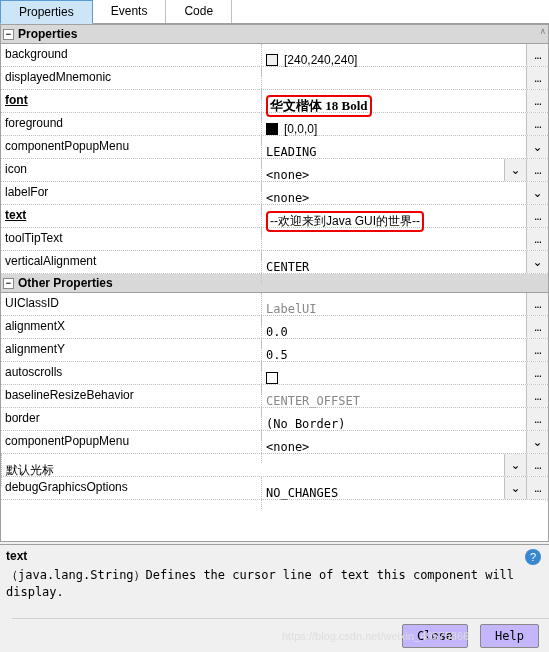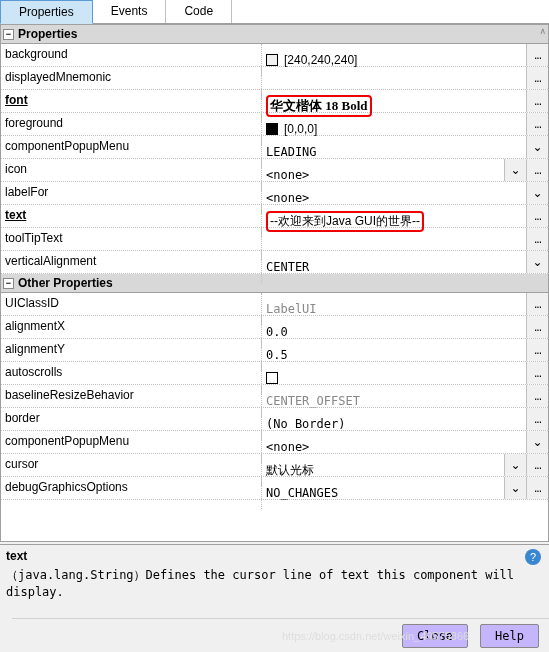--- a/index.html
+++ b/index.html
@@ -160,21 +160,20 @@
     <div class="btn-ell">...</div>
   </div>
 
   <div class="row">
     <div class="label">componentPopupMenu</div>
     <div class="value">&lt;none&gt;</div>
     <div class="btn-dd">⌄</div>
   </div>
 
   <div class="row">
-    <div class="label">cursor</div>
     <div class="value">默认光标</div>
     <div class="btn-dd">⌄</div>
     <div class="btn-ell">...</div>
   </div>
 
   <div class="row">
     <div class="label">debugGraphicsOptions</div>
     <div class="value">NO_CHANGES</div>
     <div class="btn-dd">⌄</div>
     <div class="btn-ell">...</div>

